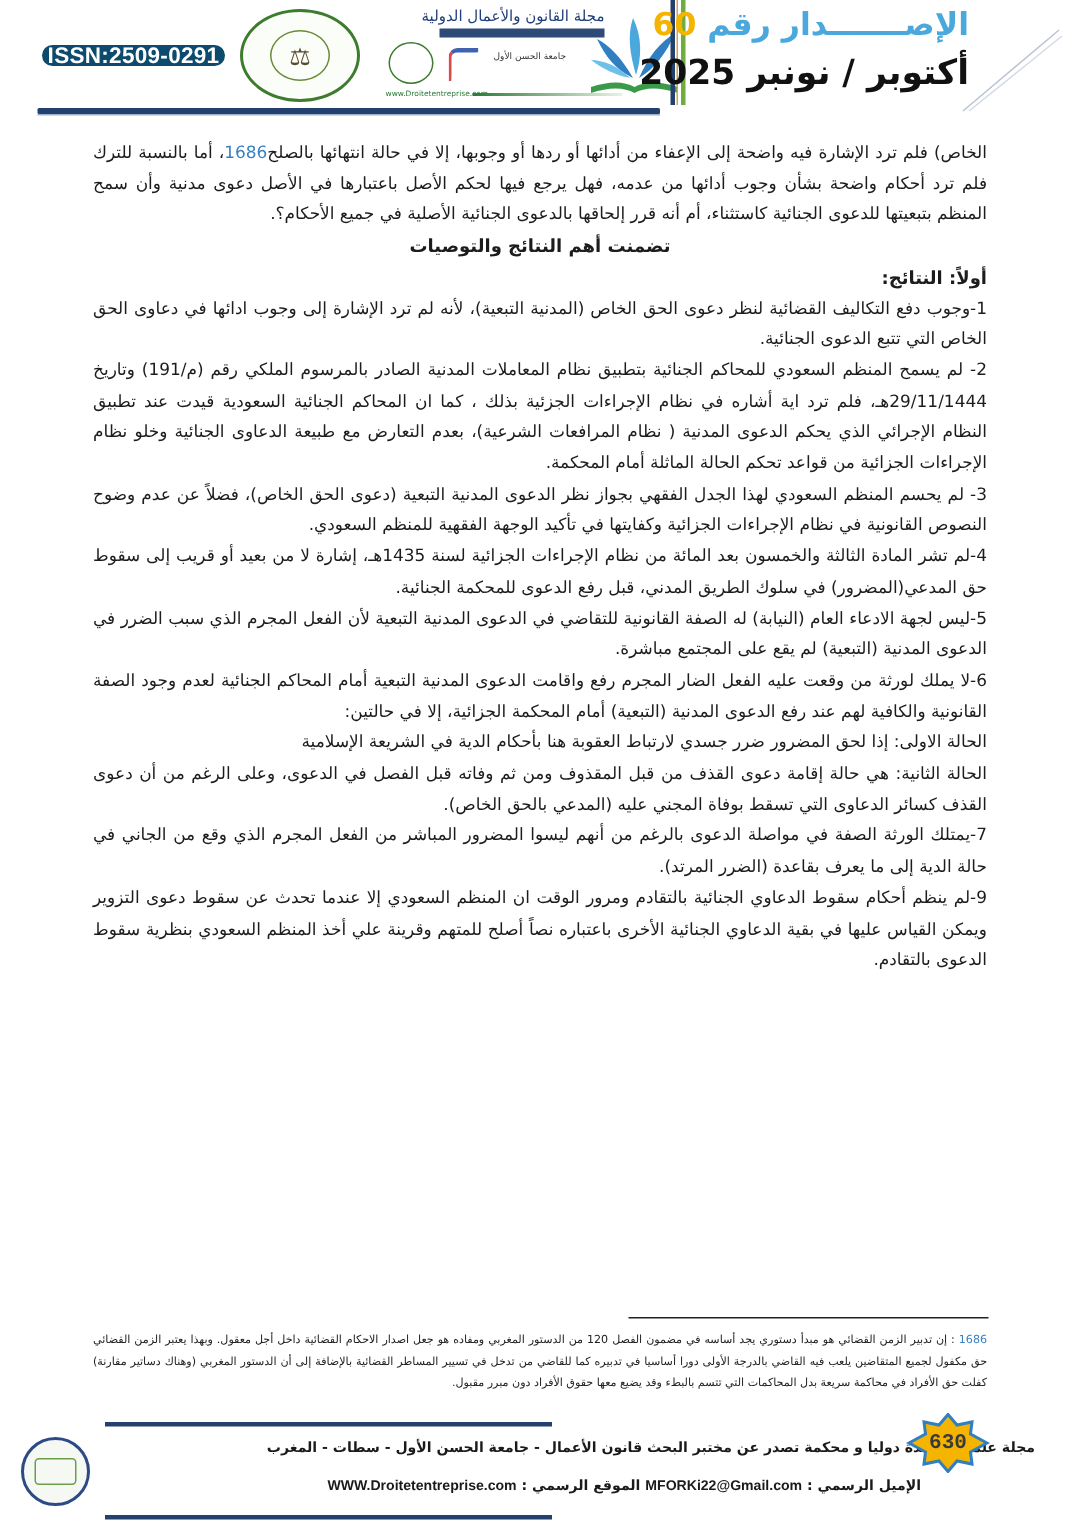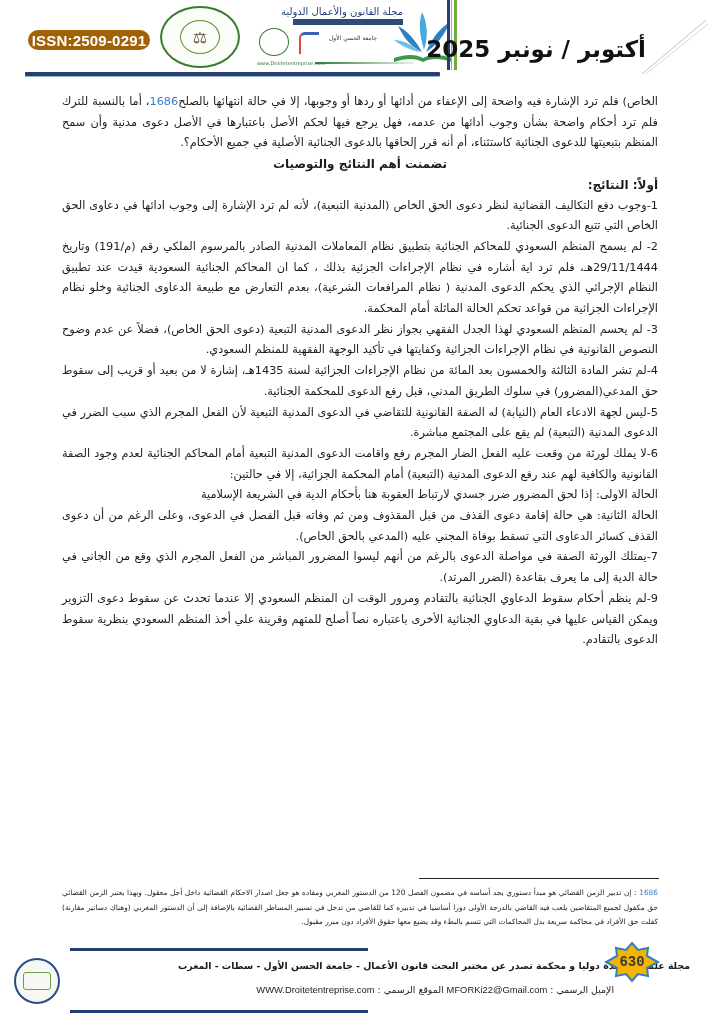--- a/index.html
+++ b/index.html
@@ -2,22 +2,22 @@
 <html lang="ar"><head>
 <meta charset="utf-8">
 <style>
   * { box-sizing: border-box; margin: 0; padding: 0; }
   html, body { width: 724px; height: 1024px; background: #ffffff; overflow: hidden; }
   body { position: relative; font-family: "DejaVu Sans", sans-serif; color: #1a1a1a; }
 
   
   .header { position: absolute; top: 0; left: 0; width: 724px; height: 78px; }
   .issn-pill {
-    position: absolute; left: 28px; top: 30px; width: 122px; height: 20px;
-    background: #a16207; border-radius: 13px; color: #fff;
+    position: absolute; left: 28px; top: 30px; width: 122px; height: 14px;
+    background: #0c4a6e; border-radius: 13px; color: #fff;
     font-family: "Liberation Sans", sans-serif; font-size: 15px; font-weight: bold;
     display: flex; align-items: center; justify-content: center; letter-spacing: 0.2px;
   }
   .lab-seal {
     position: absolute; left: 160px; top: 6px; width: 80px; height: 62px;
     border: 2px solid #3d7b2e; border-radius: 50%;
     display: flex; align-items: center; justify-content: center; background: #fbfdf8;
   }
   .lab-seal .inner { width: 40px; height: 34px; border: 1.5px solid #6a8b3a; border-radius: 50%;
     display: flex; align-items: center; justify-content: center; color: #5b4a32; font-size: 16px; }
@@ -76,21 +76,21 @@
   }
   .footer-seal .in { width: 28px; height: 18px; border: 1px solid #6a9f4a; border-radius: 3px; }
   .footer-rule-top { position: absolute; left: 70px; top: 948px; width: 298px; height: 3px; background: #24406e; }
   .footer-rule-bottom { position: absolute; left: 70px; top: 1010px; width: 298px; height: 3px; background: #24406e; }
   .footer-l1 {
     position: absolute; right: 34px; top: 960px; direction: rtl; white-space: nowrap;
     font-size: 9.4px; font-weight: bold; color: #1a1a1a;
   }
   .footer-l2 {
     position: absolute; right: 110px; top: 984px; direction: rtl; white-space: nowrap;
-    font-size: 9.4px; font-weight: normal; color: #1a1a1a;
+    font-size: 9.4px; font-weight: bold; color: #1a1a1a;
   }
   .footer-l2 .ltr { direction: ltr; unicode-bidi: embed; font-family: "Liberation Sans", sans-serif; }
   .page-star { position: absolute; left: 604px; top: 942px; width: 56px; height: 40px; }
   .page-star .pnum {
     position: absolute; left: 0; top: 0; width: 56px; height: 40px;
     display: flex; align-items: center; justify-content: center;
     font-family: Liberation Mono, monospace; font-size: 14px; font-weight: bold; color: #3a3a3a;
   }
 </style>
 </head>
@@ -120,20 +120,24 @@
     <path d="M28 44 C20 36 10 32 2 32 C10 38 18 42 28 44Z" fill="#6cc0ea"></path>
     <path d="M2 50 C14 46 24 46 31 50 C38 46 48 46 60 50 L60 54 C48 50 38 50 31 54 C24 50 14 50 2 54Z" fill="#3a9a4a"></path>
   </svg>
 
   <div class="v-bars">
     <span style="left:0;background:#24406e;"></span>
     <span style="left:4px;background:#c8a84a;width:1px;"></span>
     <span style="left:7px;background:#6fae3e;"></span>
   </div>
 
+  <div class="issue-line1">
+    <span class="lbl">الإصـــــــدار رقم</span>
+    <span class="num">60</span>
+  </div>
   <div class="issue-line2">أكتوبر / نونبر 2025</div>
 
   <svg class="deco-slash" viewBox="0 0 70 58">
     <line x1="2" y1="56" x2="66" y2="2" stroke="#b8c3d4" stroke-width="1"></line>
     <line x1="6" y1="56" x2="68" y2="6" stroke="#d3dae5" stroke-width="1"></line>
   </svg>
 
   <div class="header-rule"></div>
   <div class="header-rule2"></div>
 </div>

